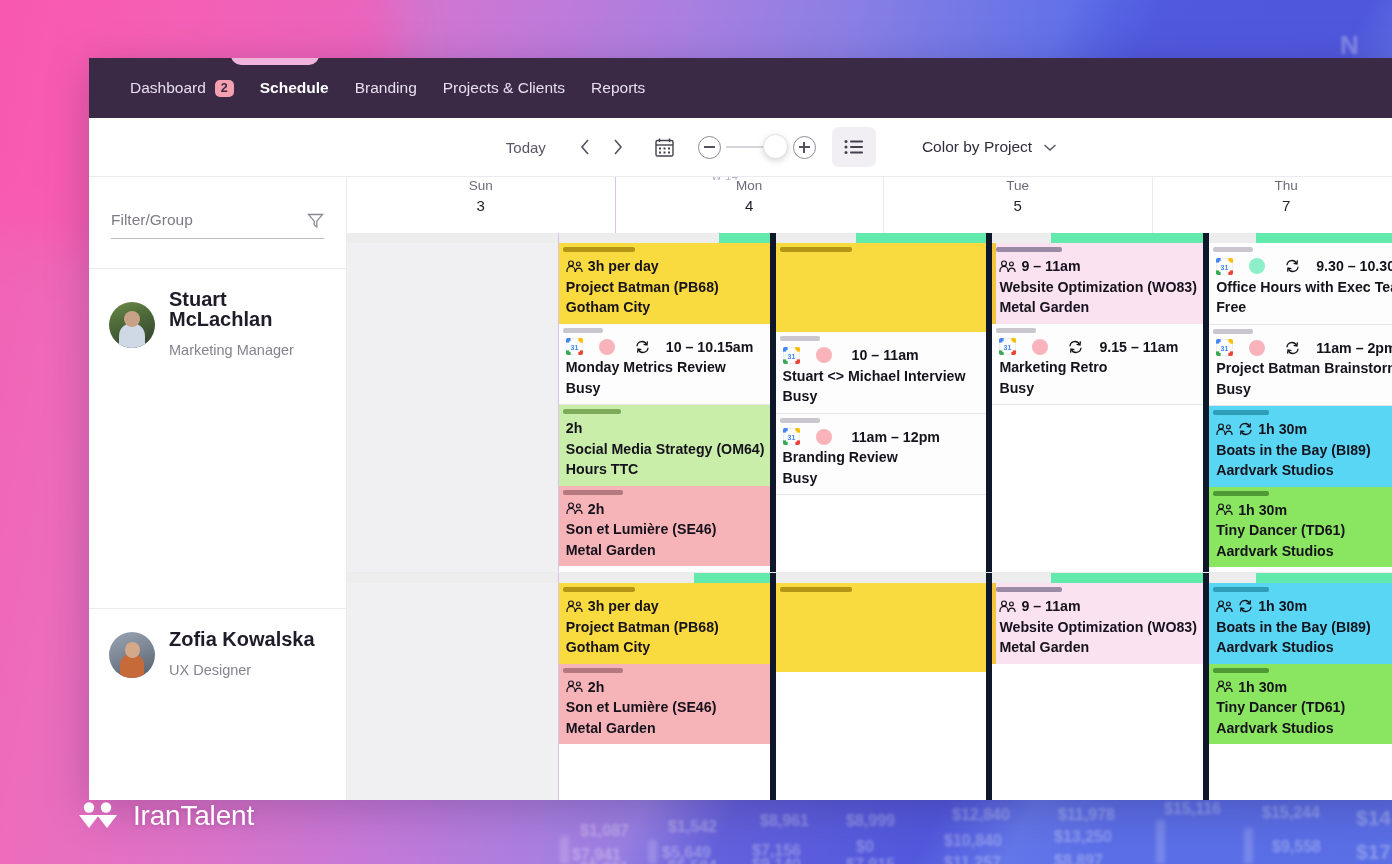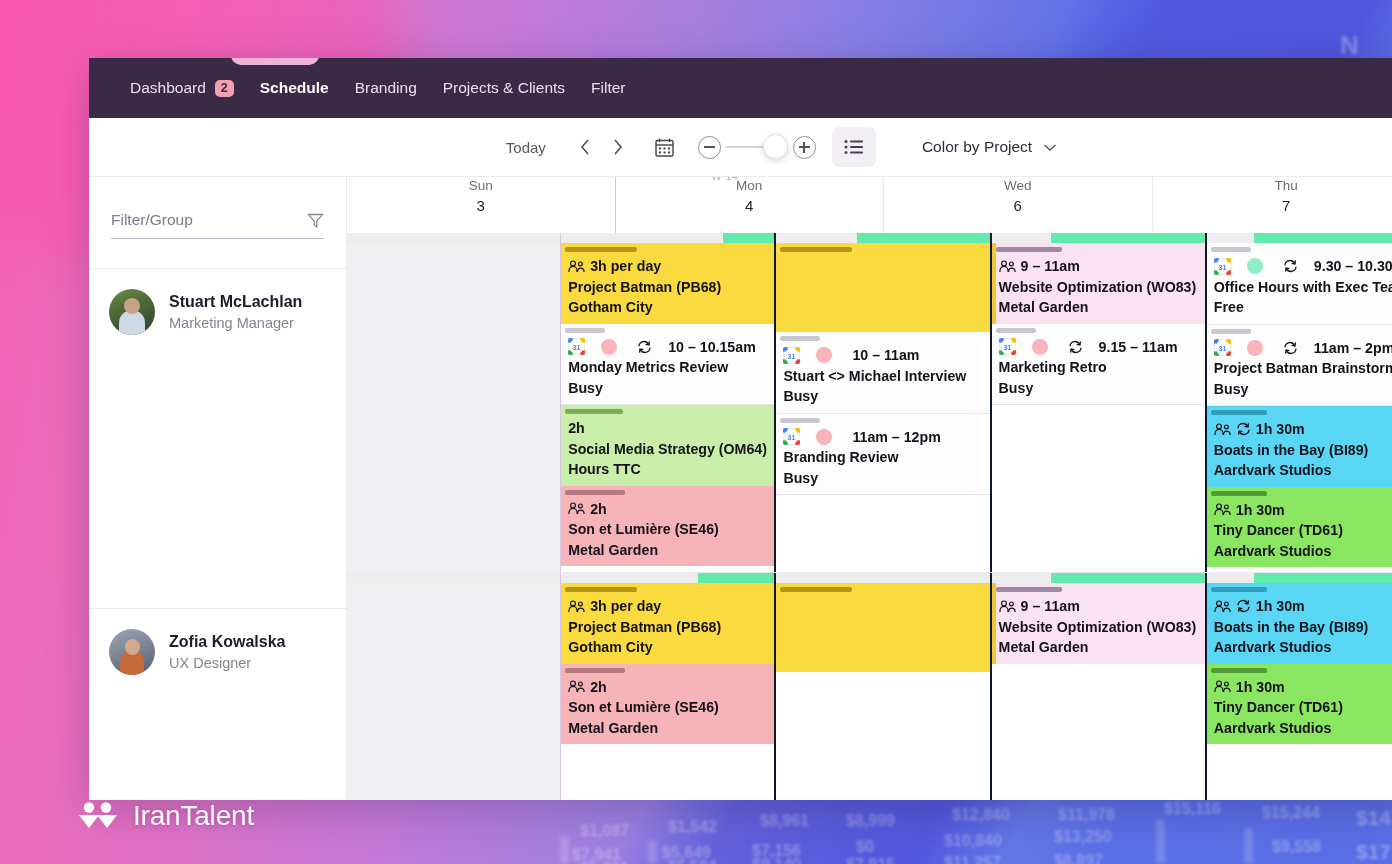--- a/index.html
+++ b/index.html
@@ -211,22 +211,22 @@
   .av2::after {
     content: ''; position: absolute; left: 11px; top: 22px;
     width: 24px; height: 26px; border-radius: 11px 11px 0 0;
     background: #c76a3a;
   }
   .av2::before {
     content: ''; position: absolute; left: 16px; top: 10px;
     width: 15px; height: 16px; border-radius: 50%;
     background: #d6a88a; z-index: 2;
   }
-  .res-name { font-size: 16px; color: #1f1b28; font-weight: 700; line-height: 20px; }
-  .res-role { font-size: 14.5px; color: #86828f; line-height: 20px; margin-top: 1px; }
+  .res-name { font-size: 20px; color: #1f1b28; font-weight: 700; line-height: 20px; }
+  .res-role { font-size: 14.5px; color: #86828f; line-height: 20px; margin-top: 11px; }
 
   
   .calwrap { flex: 1; min-width: 0; position: relative; overflow: hidden; }
   .cal-month {
     height: 36px; padding: 11px 0 0 12px;
     font-size: 15px; font-weight: 700; color: #1f1b28;
   }
   .cal-head { display: flex; height: 56px; }
   .cal-head .daycell {
     flex: 1; min-width: 0;
@@ -245,21 +245,21 @@
   .dname { font-size: 13.5px; color: #6f6a7a; }
   .dnum { font-size: 15px; color: #1f1b28; margin-top: 4px; }
 
   .cal-body { position: relative; }
   .cal-rowsep { border-bottom: 1px solid #eceaef; }
   .cal-row { display: flex; position: relative; text-align: center; }
   .cal-row.r1 { height: 340px; }
   .cal-row.r2 { height: 283px; }
   .daycol {
     flex: 1; min-width: 0;
-    border-left: 2px solid #0f172a;
+    border-left: 6px solid #0f172a;
     position: relative;
   }
   .daycol.sun { border-left: none; background: #f0eff1; }
   .daycol.mon { border-left: 1px solid #d9c4e8; }
 
   .caparea {
     height: 10px; background: #ededee;
     position: relative; overflow: hidden;
   }
   .capfill {
@@ -389,21 +389,21 @@
     <div class="nav-item active">
       <span>Schedule</span>
     </div>
     <div class="nav-item">
       <span>Branding</span>
     </div>
     <div class="nav-item">
       <span>Projects &amp; Clients</span>
     </div>
     <div class="nav-item">
-      <span>Filter</span>
+      <span>Reports</span>
     </div>
   </div>
 
   <div class="toolbar">
     <div class="tb-today">Today</div>
 
     <div class="tb-arrow">
       <svg viewBox="0 0 13 20" fill="none" stroke="#55505f" stroke-width="1.6">
         <polyline points="9,3 3,10 9,17"></polyline>
       </svg>
@@ -499,22 +499,22 @@
         <div class="daycell sun">
           <div class="dname">Sun</div>
           <div class="dnum">3</div>
         </div>
         <div class="daycell mon">
           <div class="wk">W 14</div>
           <div class="dname">Mon</div>
           <div class="dnum">4</div>
         </div>
         <div class="daycell">
-          <div class="dname">Wed</div>
-          <div class="dnum">6</div>
+          <div class="dname">Tue</div>
+          <div class="dnum">5</div>
         </div>
         <div class="daycell">
           <div class="dname">Thu</div>
           <div class="dnum">7</div>
         </div>
       </div>
 
       <div class="cal-body">
 
         <div class="cal-row r1 cal-rowsep">

